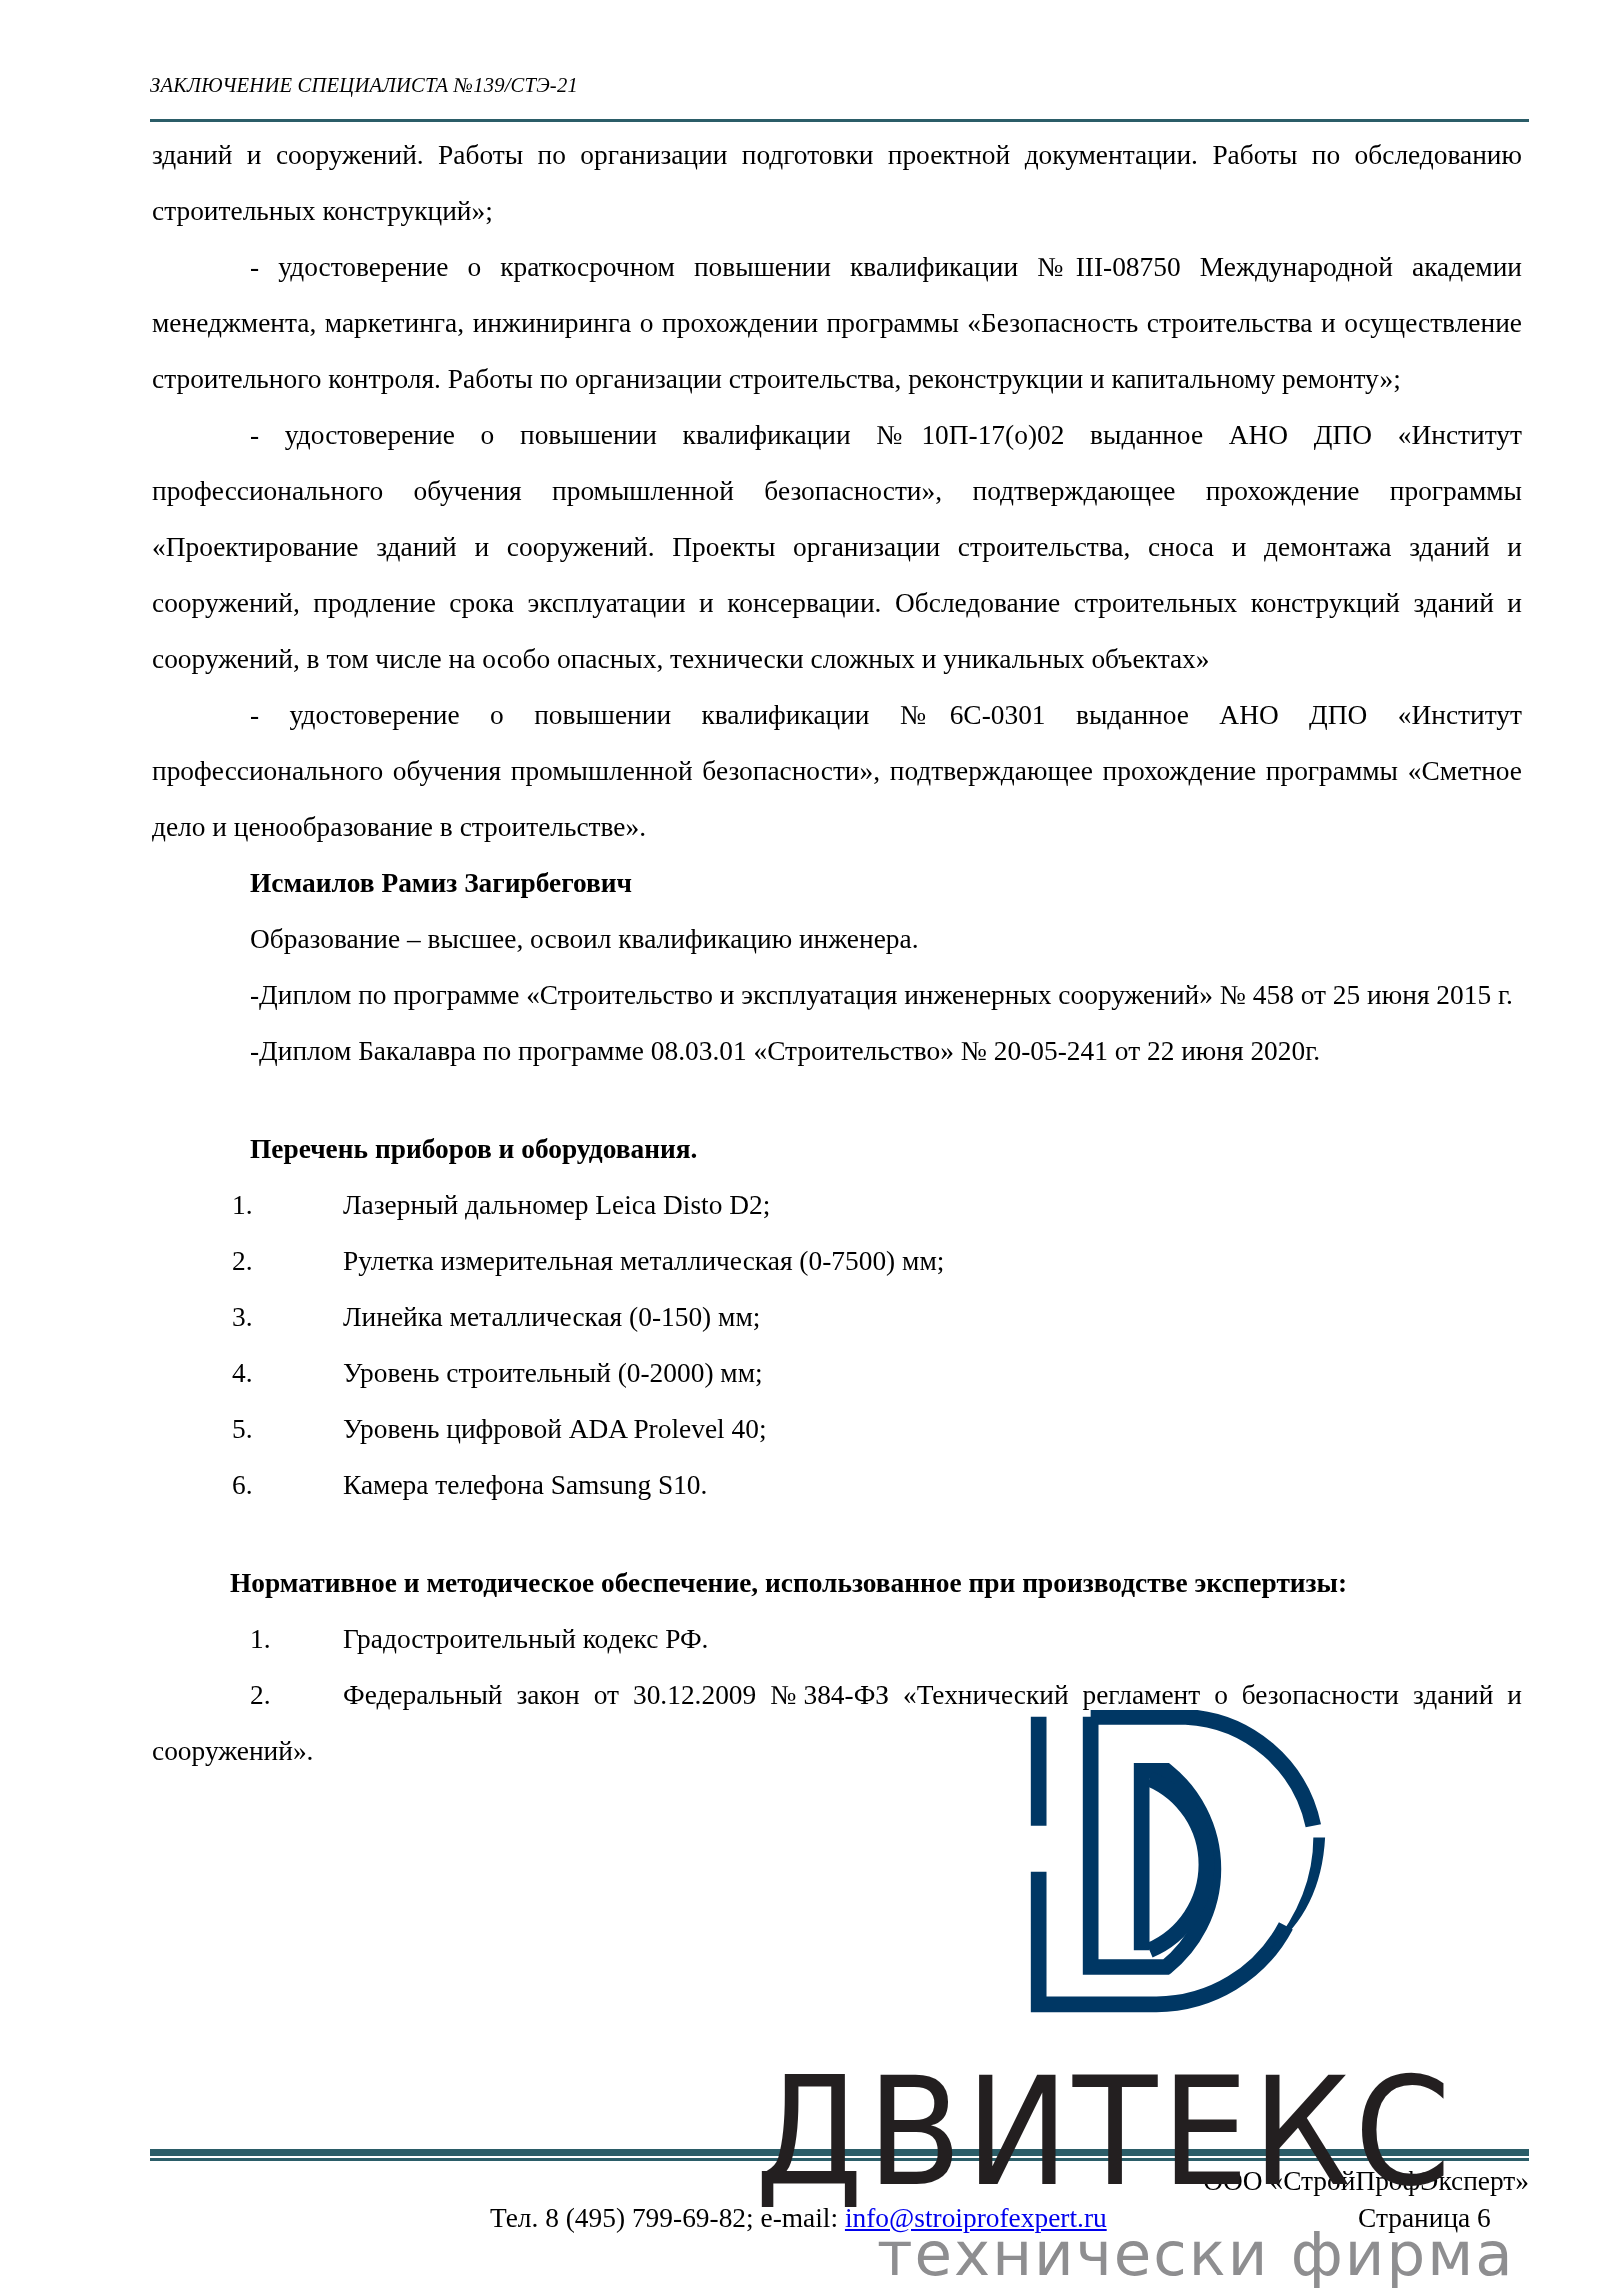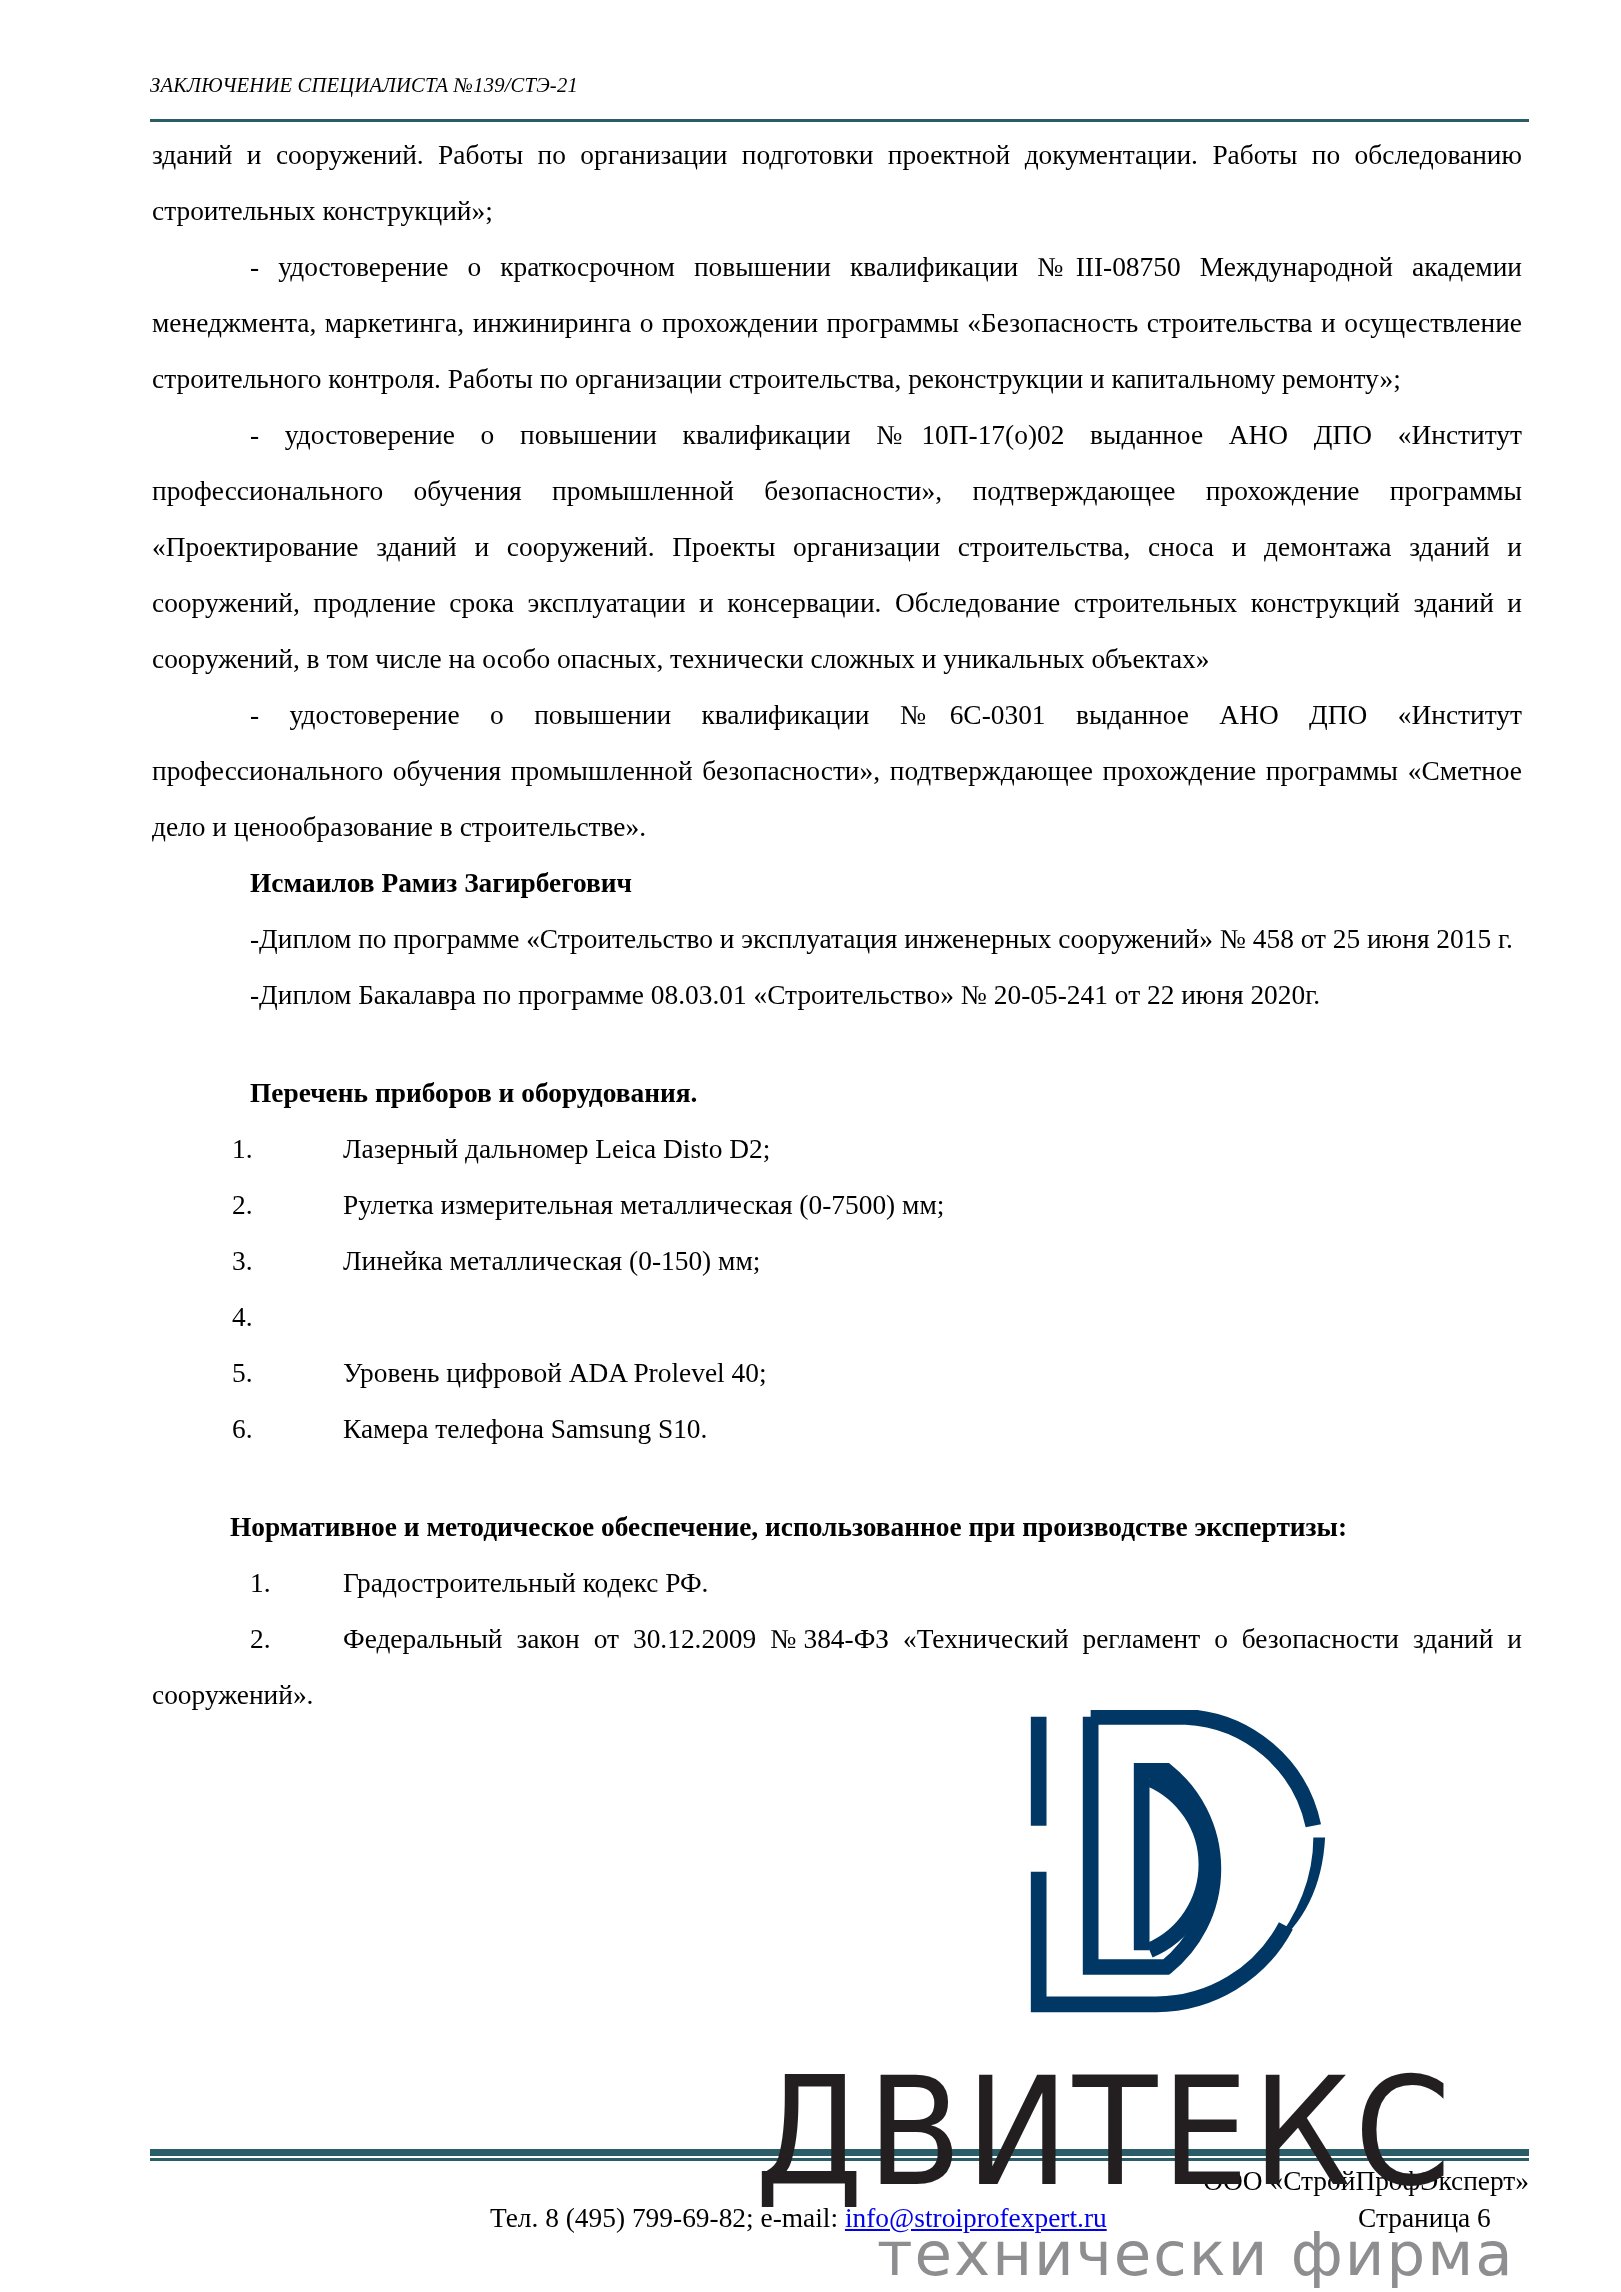--- a/index.html
+++ b/index.html
@@ -40,40 +40,42 @@
 <div class="page-header">ЗАКЛЮЧЕНИЕ СПЕЦИАЛИСТА №139/СТЭ-21</div>
 <div class="header-rule"></div>
 
 <div class="content">
   <p>зданий и сооружений. Работы по организации подготовки проектной документации. Работы по обследованию строительных конструкций»;</p>
   <p class="ind">- удостоверение о краткосрочном повышении квалификации №III-08750 Международной академии менеджмента, маркетинга, инжиниринга о прохождении программы «Безопасность строительства и осуществление строительного контроля. Работы по организации строительства, реконструкции и капитальному ремонту»;</p>
   <p class="ind">- удостоверение о повышении квалификации №10П-17(о)02 выданное АНО ДПО «Институт профессионального обучения промышленной безопасности», подтверждающее прохождение программы «Проектирование зданий и сооружений. Проекты организации строительства, сноса и демонтажа зданий и сооружений, продление срока эксплуатации и консервации. Обследование строительных конструкций зданий и сооружений, в том числе на особо опасных, технически сложных и уникальных объектах»</p>
   <p class="ind">- удостоверение о повышении квалификации №6С-0301 выданное АНО ДПО «Институт профессионального обучения промышленной безопасности», подтверждающее прохождение программы «Сметное дело и ценообразование в строительстве».</p>
 
   <p class="name">Исмаилов Рамиз Загирбегович</p>
+  <p class="plain-ind">Образование – высшее, освоил квалификацию инженера.</p>
   <p class="ind">-Диплом по программе «Строительство и эксплуатация инженерных сооружений» № 458 от 25 июня 2015 г.</p>
   <p class="ind">-Диплом Бакалавра по программе 08.03.01 «Строительство» № 20-05-241 от 22 июня 2020г.</p>
 
   <div class="gap"></div>
   <p class="name section-title">Перечень приборов и оборудования.</p>
   <ol class="items">
     <li>
         <span class="num">1.</span>
         <span class="txt">Лазерный дальномер Leica Disto D2;</span>
       </li>
     <li>
         <span class="num">2.</span>
         <span class="txt">Рулетка измерительная металлическая (0-7500) мм;</span>
       </li>
     <li>
         <span class="num">3.</span>
         <span class="txt">Линейка металлическая (0-150) мм;</span>
       </li>
     <li>
         <span class="num">4.</span>
+        <span class="txt">Уровень строительный (0-2000) мм;</span>
       </li>
     <li>
         <span class="num">5.</span>
         <span class="txt">Уровень цифровой ADA Prolevel 40;</span>
       </li>
     <li>
         <span class="num">6.</span>
         <span class="txt">Камера телефона Samsung S10.</span>
       </li>
   </ol>

